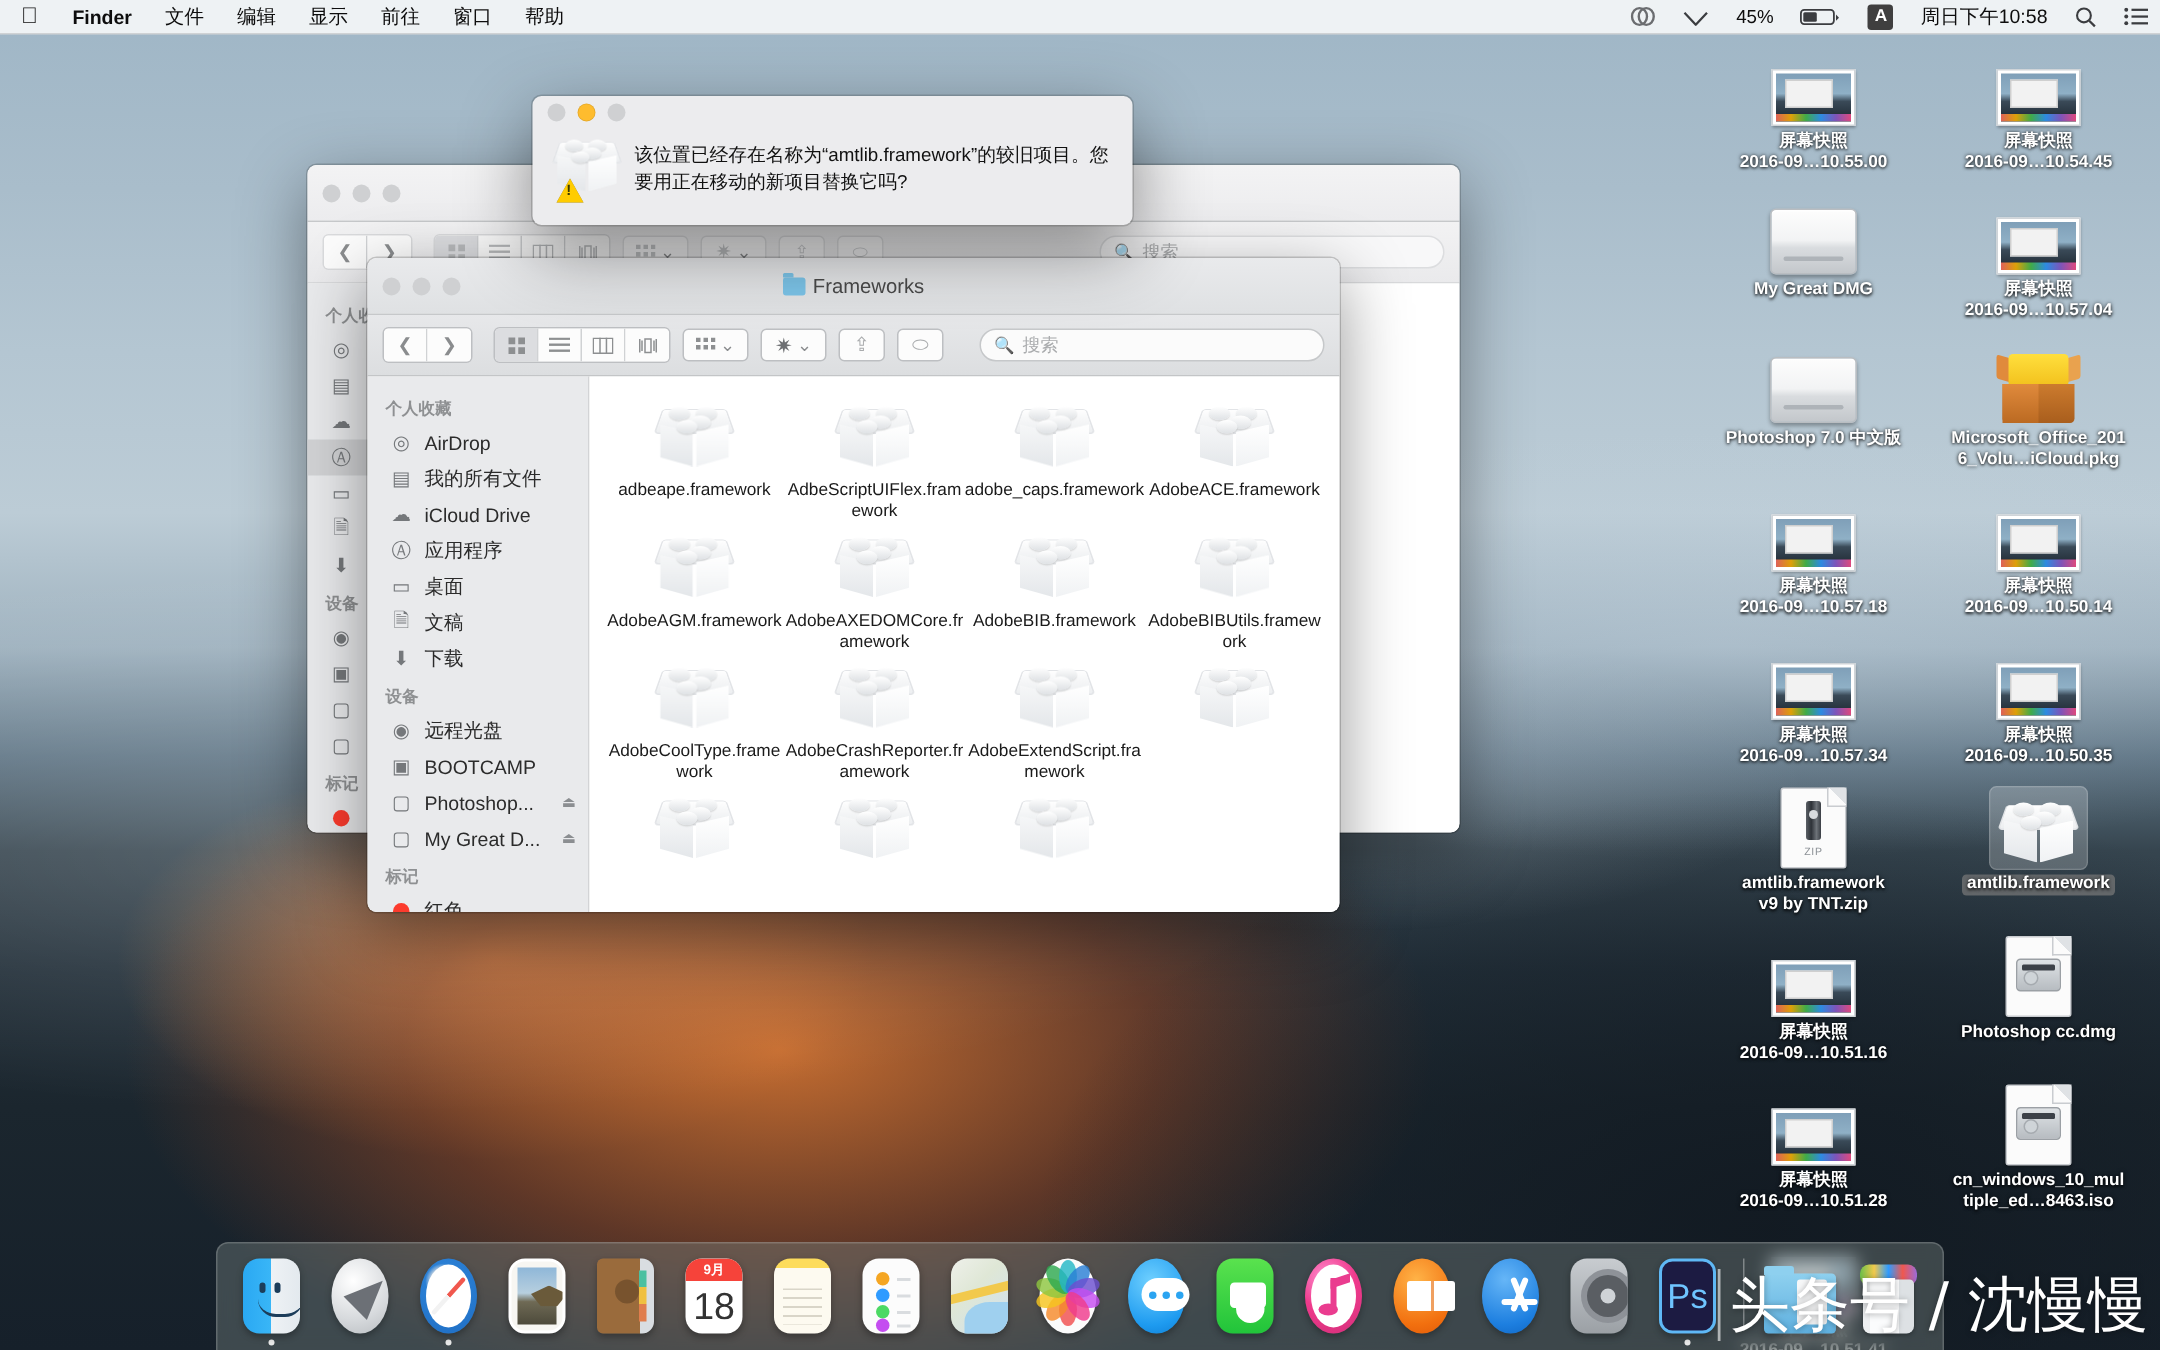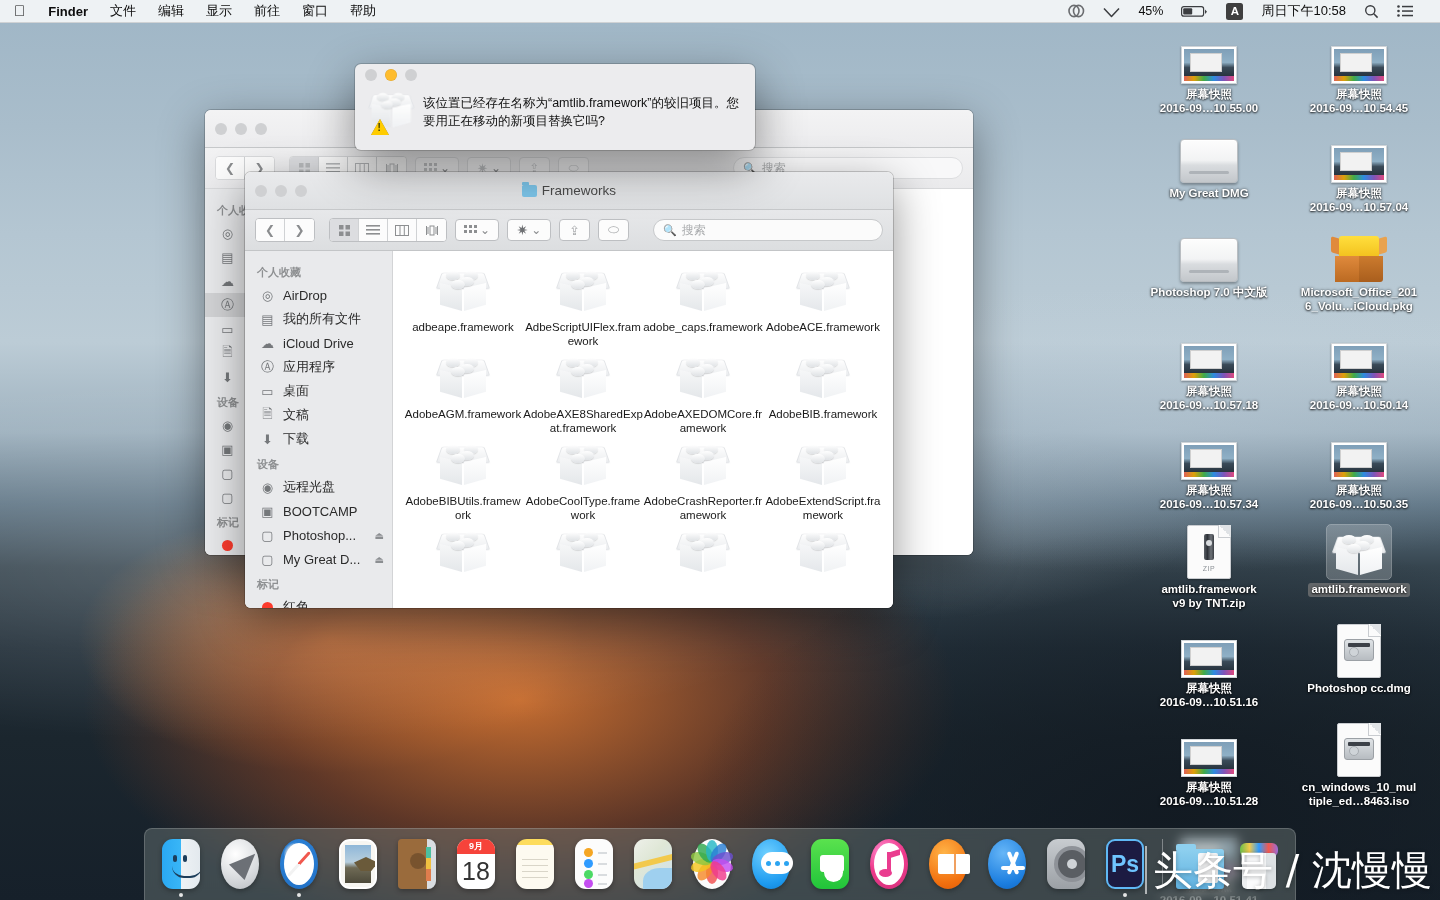--- a/index.html
+++ b/index.html
@@ -46,21 +46,21 @@
     position:absolute; top:0; left:0; right:0; height:23px;
     background:rgba(244,246,248,.93);
     border-bottom:1px solid rgba(0,0,0,.13);
     display:flex; align-items:center;
     font-size:13px; color:#0d0d0d; z-index:900;
   }
   .mb-left { display:flex; align-items:center; height:100%; }
   .mb-item { padding:0 11px; height:100%; display:flex; align-items:center; white-space:nowrap; }
   .mb-item.bold { font-weight:bold; }
   .apple-logo { padding:0 12px 0 14px; font-size:15px; line-height:1; position:relative; top:-1px; }
-  .mb-right { margin-left:auto; display:flex; align-items:flex-start; height:100%; padding-right:19px; gap:2px; }
+  .mb-right { margin-left:auto; display:flex; align-items:flex-start; height:100%; padding-right:0; gap:2px; }
   .mb-right .mb-item { padding:0 8px; }
   .mb-time { font-size:13px; }
   .battery-pct { font-size:12.5px; }
   .letter-a-box {
     display:inline-flex; align-items:center; justify-content:center;
     width:17px; height:17px; background:#3f3f3f; color:#fff;
     border-radius:2.5px; font-size:11.5px; font-weight:bold;
   }
 
   
@@ -352,21 +352,21 @@
   .d-appstore { background:radial-gradient(circle at 40% 28%,#66b6f7,#1d7fe0 70%,#0f66c4 100%); border-radius:50%; }
   .d-appstore .a1,.d-appstore .a2 { position:absolute; width:4px; height:24px; background:#fff; left:23px; top:12px; border-radius:2px; }
   .d-appstore .a1{ transform:rotate(22deg); } .d-appstore .a2{ transform:rotate(-22deg); }
   .d-appstore .bar { position:absolute; left:13px; top:27px; width:24px; height:3.5px; background:#fff; border-radius:2px; }
   .d-prefs { background:linear-gradient(to bottom,#c8ccd0,#9ba0a5); }
   .d-prefs .gear { position:absolute; left:11px; top:11px; width:28px; height:28px; border-radius:50%;
       background:#5a5e63; box-shadow:0 0 0 4px #8e9298; }
   .d-prefs .gear::after{ content:""; position:absolute; left:9px; top:9px; width:10px; height:10px; border-radius:50%; background:#cfd3d7; }
   .d-ps { background:#1c1b42; border:2.5px solid #5fb8f5; border-radius:9px; }
   .d-ps span { position:absolute; inset:0; display:flex; align-items:center; justify-content:center;
-      color:#6fc5ff; font-size:23px; font-weight:bold; }
+      color:#6fc5ff; font-size:23px; font-weight:normal; }
   .d-folder { width:48px; height:40px; background:linear-gradient(to bottom,#8ed0ef,#5fb0df); border-radius:3px; position:relative; box-shadow:0 2px 4px rgba(0,0,0,.3); }
   .d-folder::before{ content:""; position:absolute; left:0; top:-5px; width:20px; height:6px; background:#8ed0ef; border-radius:2px 2px 0 0; }
   .d-folder::after{ content:""; position:absolute; right:6px; top:4px; width:20px; height:30px; background:#f6f7f8; border-radius:2px; }
   .d-trash { width:40px; height:46px; position:relative; }
   .d-trash .can { position:absolute; left:3px; bottom:0; width:34px; height:36px;
       background:linear-gradient(to right,#eef0f2 0 14%,#fbfcfd 14% 70%,#dde1e4 70% 100%);
       border-radius:3px 3px 5px 5px; box-shadow:0 1px 3px rgba(0,0,0,.3); }
   .d-trash .junk { position:absolute; left:1px; top:0; width:38px; height:14px; border-radius:6px;
       background:linear-gradient(90deg,#6cc04a,#f2c94c 25%,#2f9bff 50%,#f0584e 75%,#9b6bd8 100%); }
 
@@ -886,32 +886,20 @@
             <div class="ic-brick">
               <div class="top"></div>
               <div class="left"></div>
               <div class="right"></div>
               <div class="stud s1"></div>
               <div class="stud s2"></div>
               <div class="stud s4"></div>
               <div class="stud s3"></div>
             </div>
             <div class="fname">AdobeAGM.framework</div>
-          </div>
-          <div class="fitem">
-            <div class="ic-brick">
-              <div class="top"></div>
-              <div class="left"></div>
-              <div class="right"></div>
-              <div class="stud s1"></div>
-              <div class="stud s2"></div>
-              <div class="stud s4"></div>
-              <div class="stud s3"></div>
-            </div>
-            <div class="fname">AdobeAXE8SharedExpat.framework</div>
           </div>
           <div class="fitem">
             <div class="ic-brick">
               <div class="top"></div>
               <div class="left"></div>
               <div class="right"></div>
               <div class="stud s1"></div>
               <div class="stud s2"></div>
               <div class="stud s4"></div>
               <div class="stud s3"></div>

